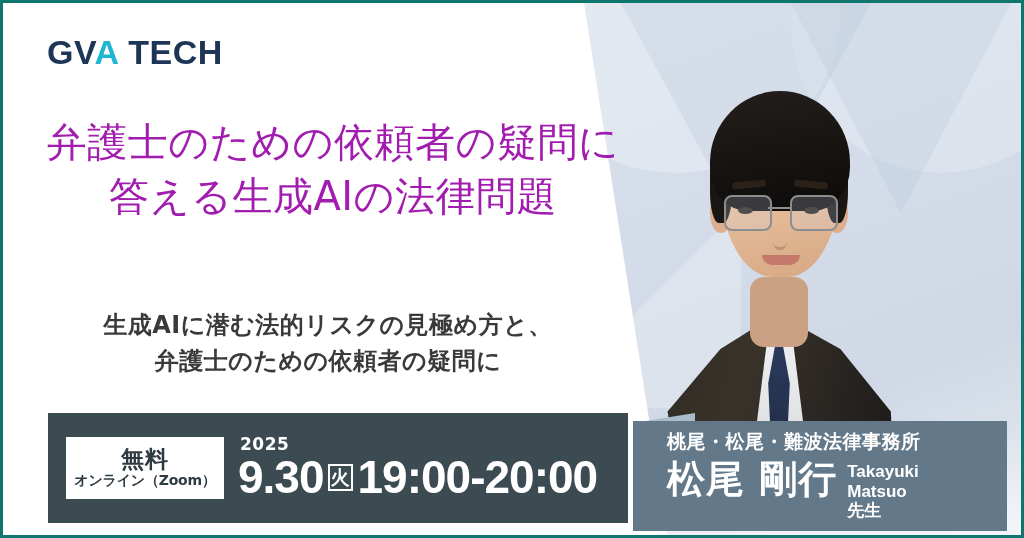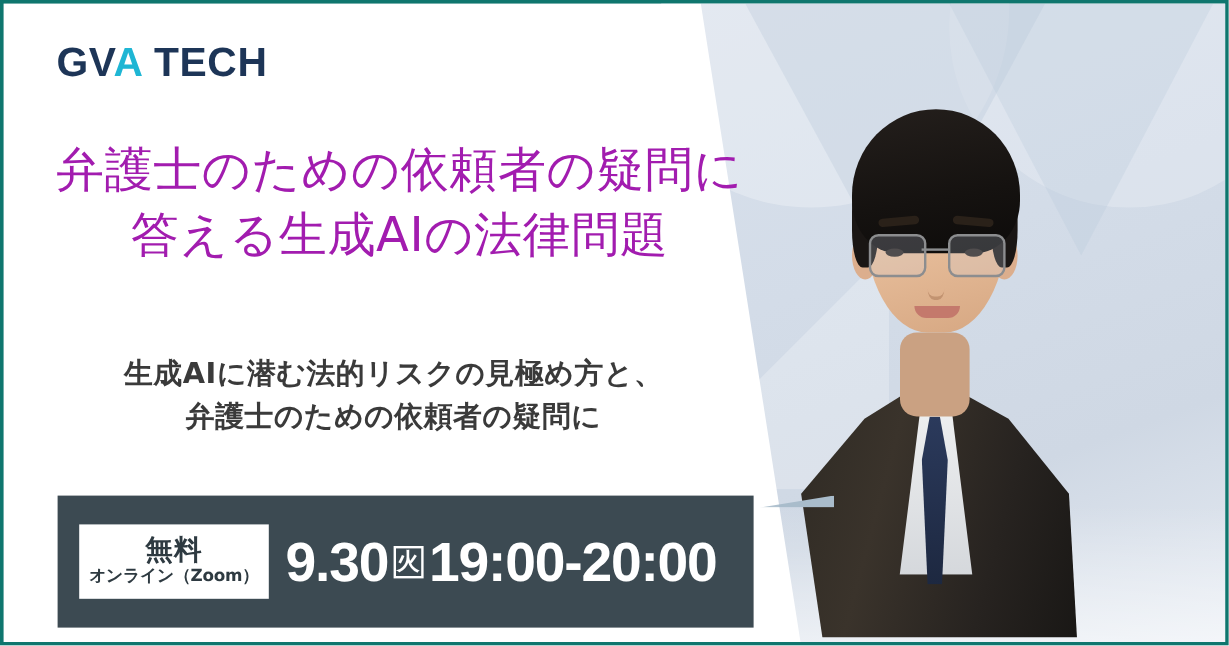--- a/index.html
+++ b/index.html
@@ -271,21 +271,21 @@
   .title-line {
     font-size: 40px;
     font-weight: 400;
     letter-spacing: 0.5px;
     line-height: 1.34;
     color: #a21caf;
   }
   .subtitle {
     position: absolute;
     left: 0;
-    top: 290px;
+    top: 304px;
     width: 650px;
     text-align: center;
     color: #3a3a3a;
   }
   .sub-line {
     font-size: 24px;
     font-weight: 700;
     letter-spacing: 0.5px;
     line-height: 1.52;
   }
@@ -475,24 +475,36 @@
     <div class="sub-line">生成AIに潜む法的リスクの見極め方と、</div>
     <div class="sub-line">弁護士のための依頼者の疑問に</div>
   </div>
 
   <div class="infobar">
     <div class="badge">
       <div class="badge-main">無料</div>
       <div class="badge-sub">オンライン（Zoom）</div>
     </div>
     <div class="date-wrap">
+      <div class="year">2025</div>
       <div class="date-row">
         <span class="day">9.30</span>
         <span class="dow">火</span>
         <span class="time">19:00-20:00</span>
       </div>
     </div>
   </div>
 
   <div class="speaker-fold"></div>
   <div class="speaker-fold2"></div>
+  <div class="speaker">
+    <div class="firm">桃尾・松尾・難波法律事務所</div>
+    <div class="name-row">
+      <div class="name-ja">松尾 剛行</div>
+      <div class="name-en">
+        <div>Takayuki</div>
+        <div>Matsuo</div>
+        <div class="honorific">先生</div>
+      </div>
+    </div>
+  </div>
 
 </div>
 
 </body></html>

